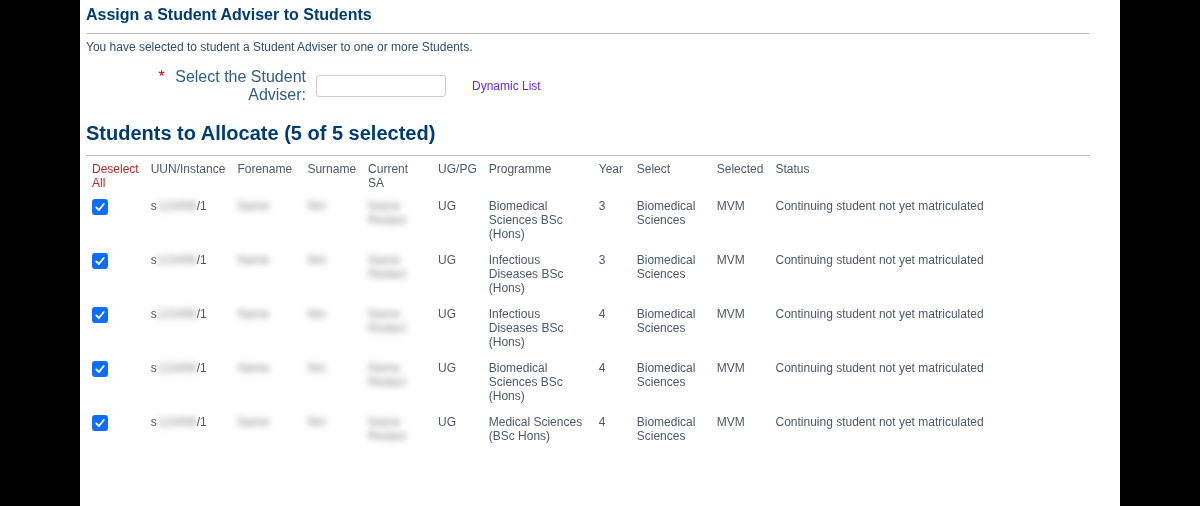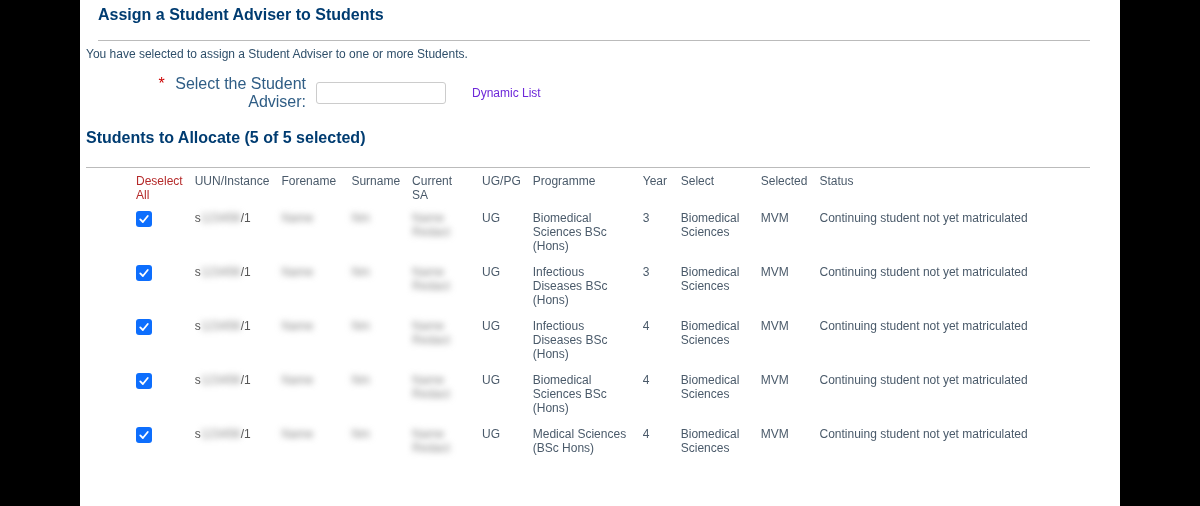--- a/index.html
+++ b/index.html
@@ -22,23 +22,23 @@
   }
   .main {
     flex: 1;
     padding: 4px 30px 10px 6px;
     overflow: hidden;
   }
   h2.page-title {
     color: #003c71;
     font-size: 16px;
     font-weight: bold;
-    margin: 2px 0 2px 12px;
+    margin: 2px 0 2px 0;
     border-bottom: 1px solid #bbb;
-    padding-bottom: 16px;
+    padding-bottom: 9px;
   }
   .intro {
     color: #2f4f6a;
     font-size: 12px;
     margin: 6px 0 14px 0;
   }
   .form-row {
     display: flex;
     align-items: center;
     margin: 6px 0 18px 0;
@@ -63,32 +63,31 @@
     padding: 2px 6px;
     font-size: 12px;
   }
   .dynamic-list {
     margin-left: 26px;
     color: #6d28d9;
     font-size: 12px;
   }
   h3.section-title {
     color: #003c71;
-    font-size: 16px;
+    font-size: 20px;
     font-weight: bold;
     margin: 8px 0 2px 0;
     border-bottom: 1px solid #bbb;
-    padding-bottom: 20px;
+    padding-bottom: 10px;
   }
   table.students {
     width: 100%;
     border-collapse: collapse;
     font-size: 12px;
     color: #4a5a6a;
-    margin-left: 44px;
   }
   table.students th {
     text-align: left;
     font-weight: normal;
     color: #4a5a6a;
     padding: 4px 6px 2px 6px;
     vertical-align: top;
   }
   table.students td {
     padding: 6px 6px;
@@ -155,21 +154,21 @@
 </style>
 </head>
 <body>
 
 <div class="outer">
   <div class="black-bar"></div>
 
   <div class="main">
 
     <h2 class="page-title">Assign a Student Adviser to Students</h2>
-    <div class="intro">You have selected to assign a Student Adviser to one or more Students.</div>
+    <div class="intro">You have selected to student a Student Adviser to one or more Students.</div>
 
     <div class="form-row">
       <div class="form-label-wrap">
         <span class="req">*</span>
         <span>Select the Student Adviser:</span>
       </div>
       <input type="text" class="text-input" value="" style="">
       <span class="dynamic-list">Dynamic List</span>
     </div>
 

